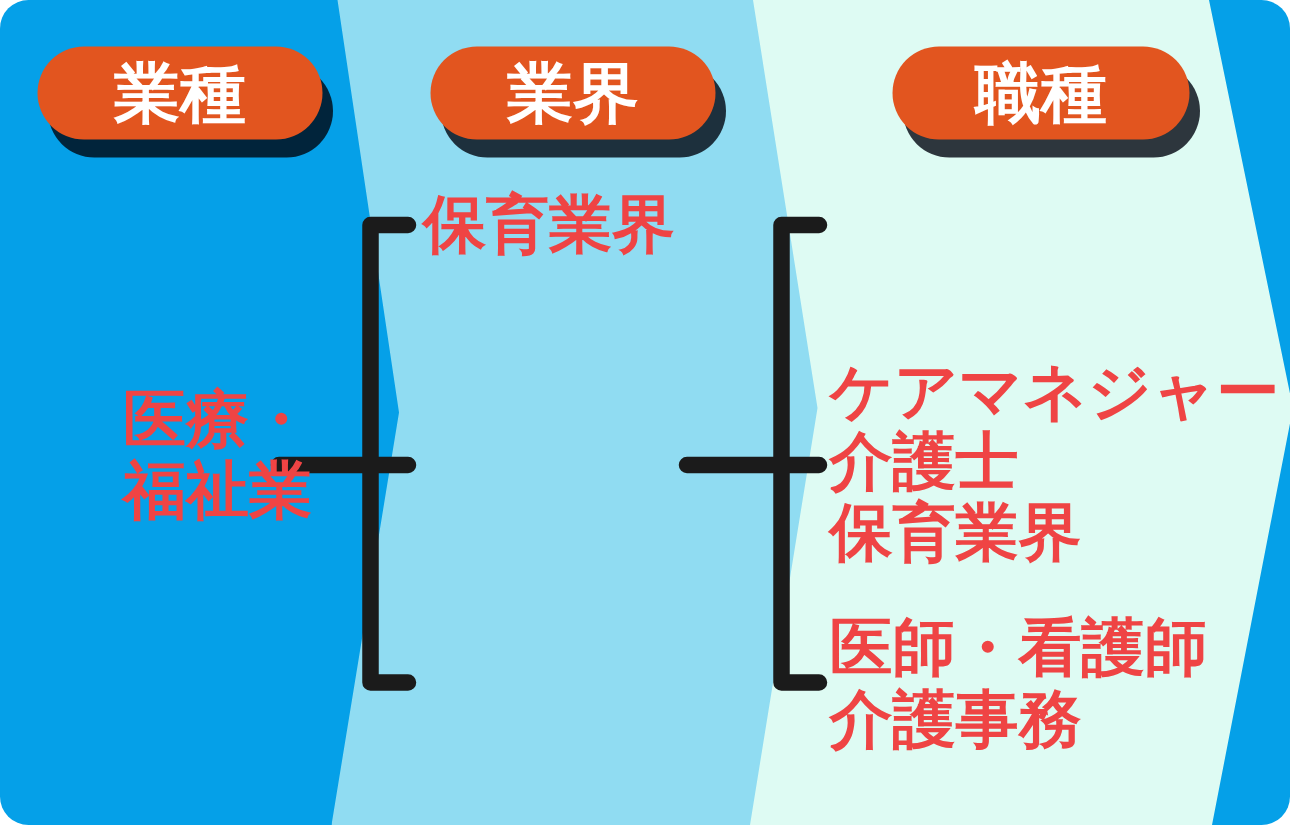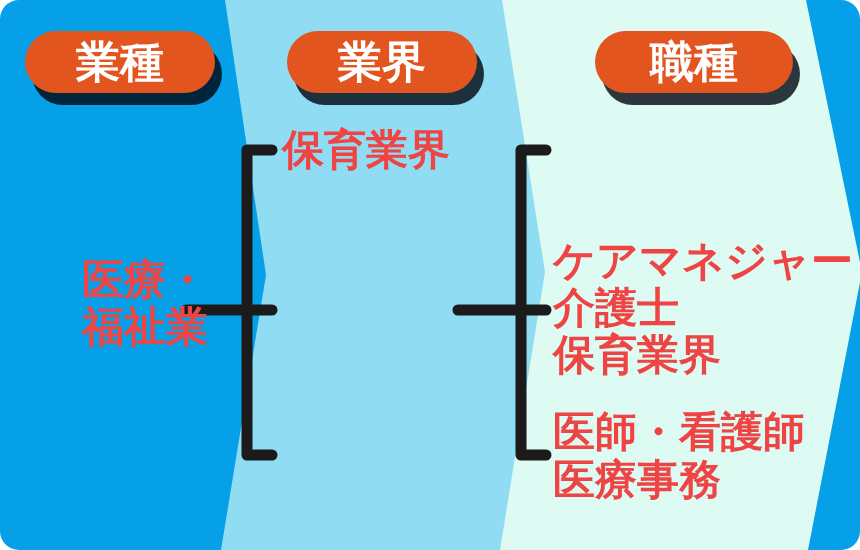--- a/index.html
+++ b/index.html
@@ -89,16 +89,16 @@
 
   <div class="label lbl-ind-0">保育業界</div>
 
   <div class="label lbl-occ-1">
     <span>ケアマネジャー</span>
     <span>介護士</span>
     <span>保育業界</span>
   </div>
   <div class="label lbl-occ-2">
     <span>医師・看護師</span>
-    <span>医療事務</span>
+    <span>介護事務</span>
   </div>
 
 </div>
 
 </body></html>

